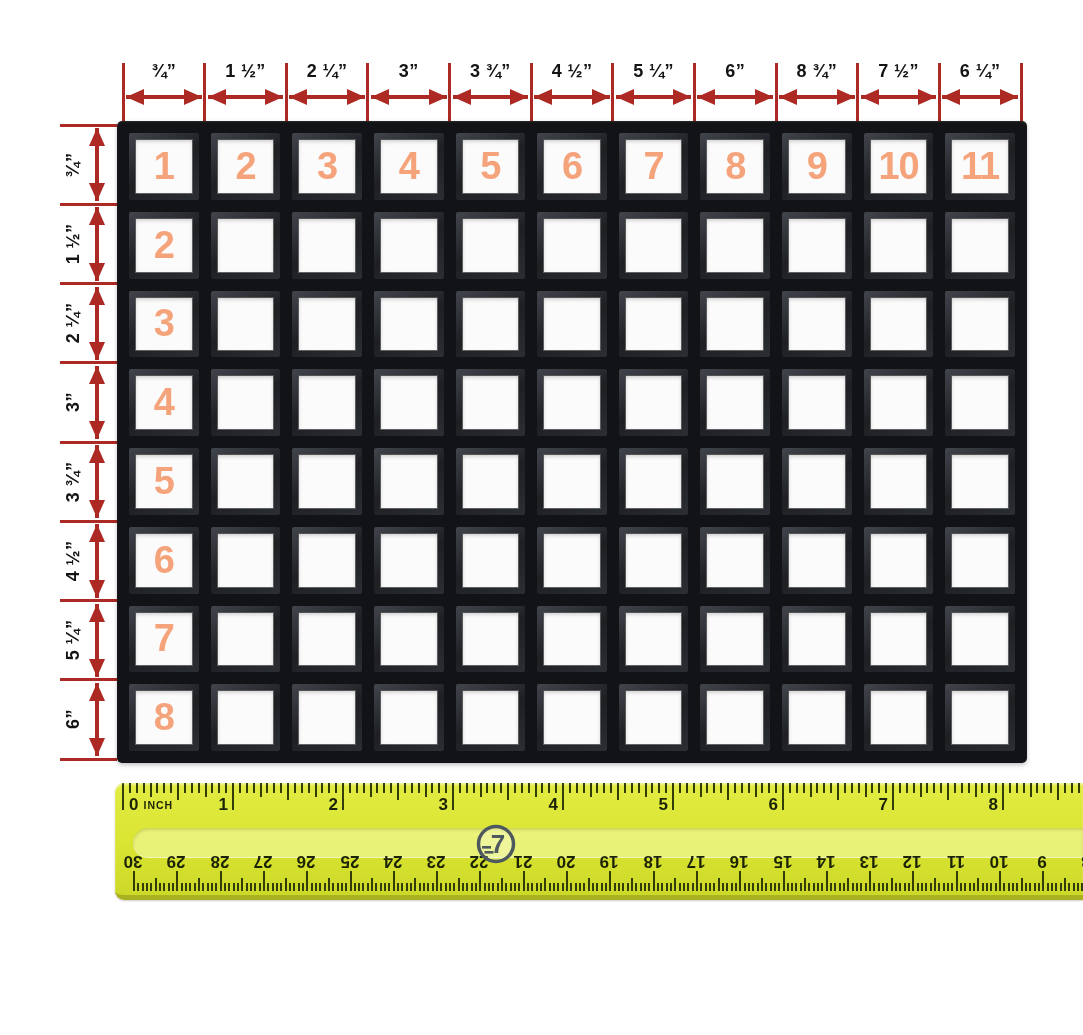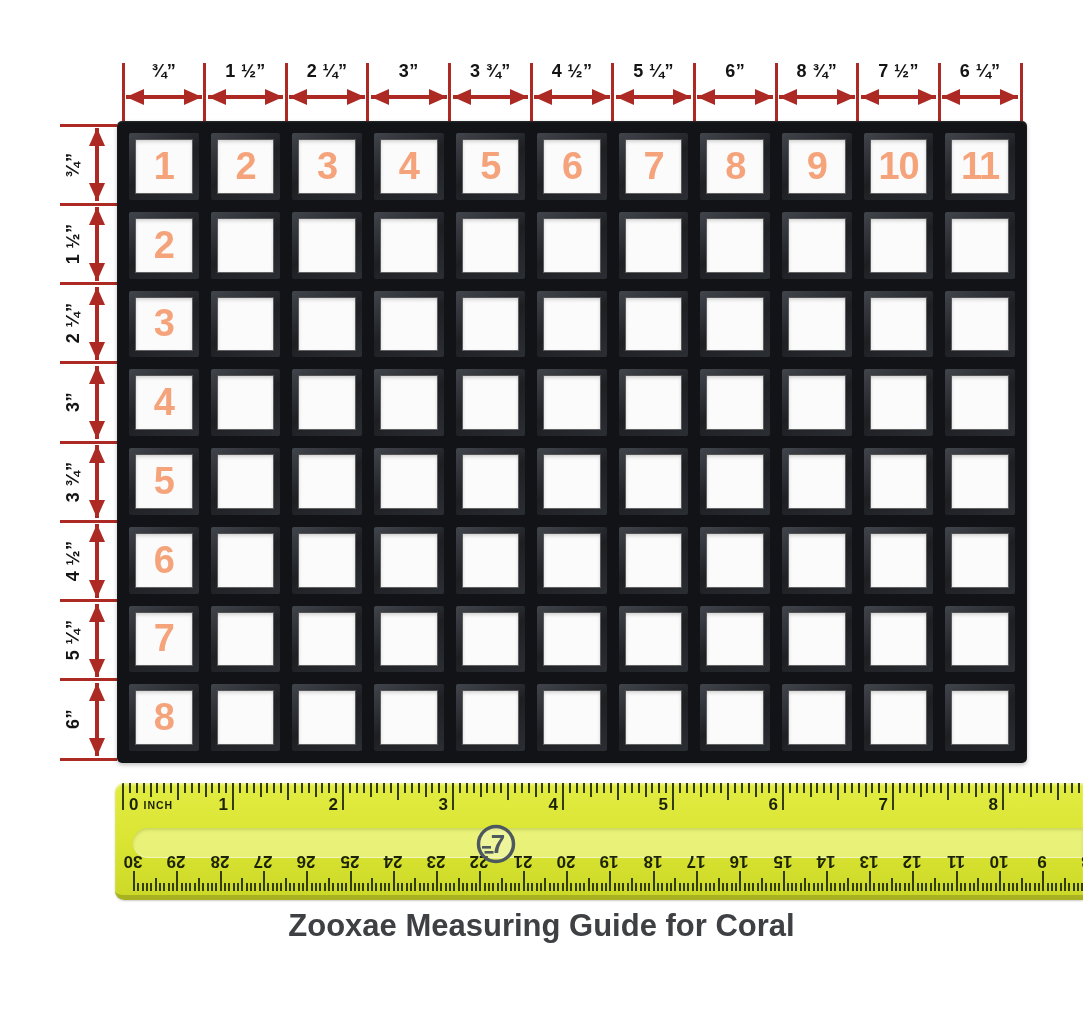--- a/index.html
+++ b/index.html
@@ -873,16 +873,15 @@
       <svg width="42" height="42" viewBox="0 0 42 42">
         <circle cx="21" cy="21" r="17.5" fill="rgba(255,255,255,0.25)" stroke="var(--slate)" stroke-width="3.5"></circle>
         <text x="23" y="30" text-anchor="middle" font-size="26" font-weight="bold" fill="var(--slate)" font-family="Liberation Sans, sans-serif">7</text>
         <rect x="7" y="23" width="9" height="2.6" fill="var(--slate)"></rect>
         <rect x="9.5" y="28" width="9" height="2.6" fill="var(--slate)"></rect>
       </svg>
     </div>
   </div>
 
   <div id="caption">
-    <h1>Zooxae Measuring Guide for Coral</h1>
   </div>
 
 </div>
 
 </body></html>

